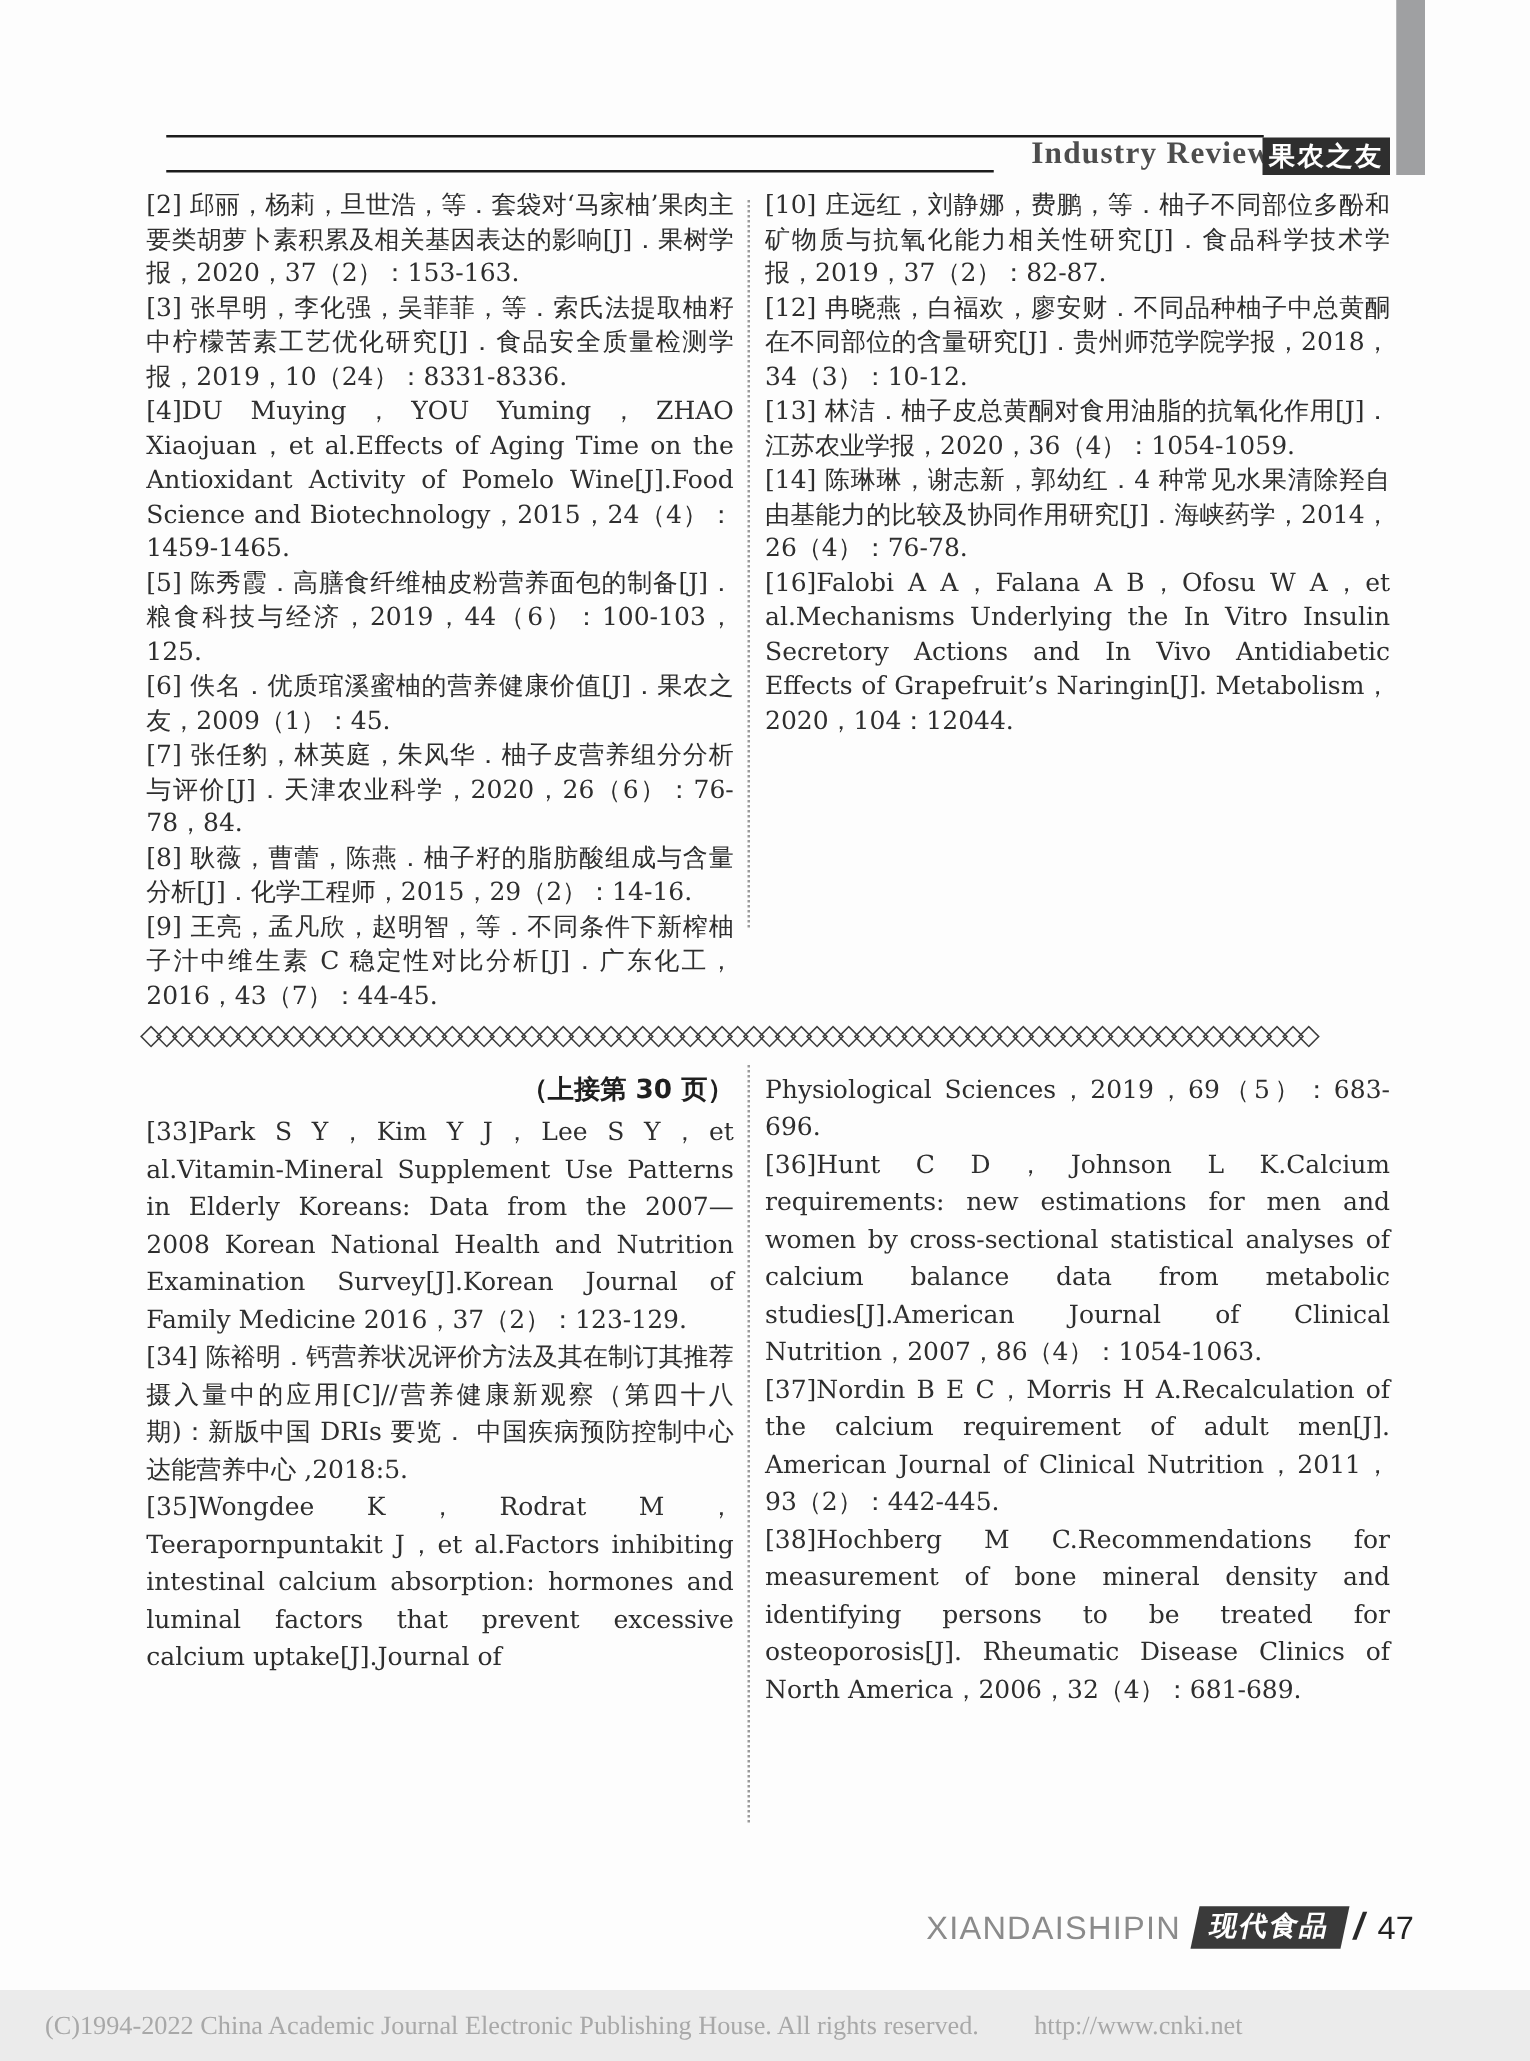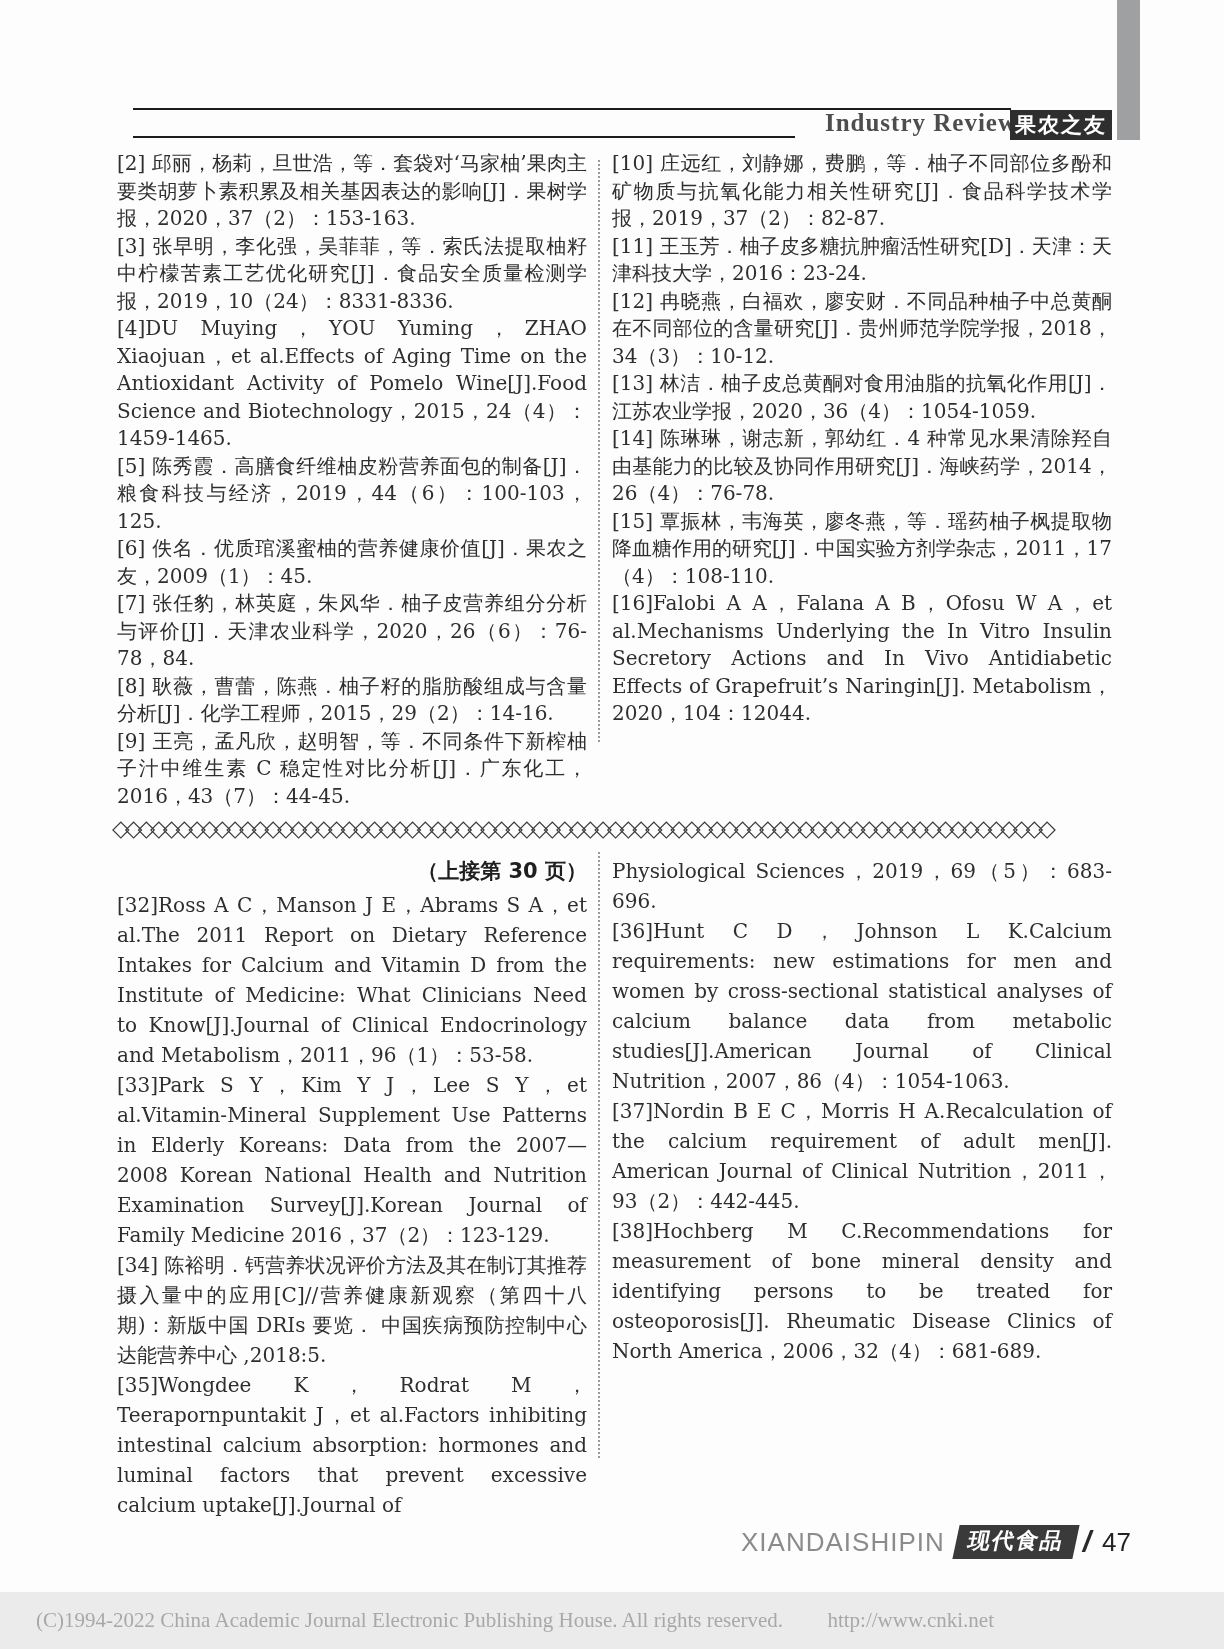--- a/index.html
+++ b/index.html
@@ -123,33 +123,30 @@
       <p class="ref">[6] 佚名．优质琯溪蜜柚的营养健康价值[J]．果农之友，2009（1）：45.</p>
       <p class="ref">[7] 张任豹，林英庭，朱风华．柚子皮营养组分分析与评价[J]．天津农业科学，2020，26（6）：76-78，84.</p>
       <p class="ref">[8] 耿薇，曹蕾，陈燕．柚子籽的脂肪酸组成与含量分析[J]．化学工程师，2015，29（2）：14-16.</p>
       <p class="ref">[9] 王亮，孟凡欣，赵明智，等．不同条件下新榨柚子汁中维生素 C 稳定性对比分析[J]．广东化工，2016，43（7）：44-45.</p>
     </div>
 
   <div class="vdivider" id="vdivider-top"></div>
 
   <div class="col" id="top-right">
       <p class="ref">[10] 庄远红，刘静娜，费鹏，等．柚子不同部位多酚和矿物质与抗氧化能力相关性研究[J]．食品科学技术学报，2019，37（2）：82-87.</p>
-      <p class="ref">[11] 王玉芳．柚子皮多糖抗肿瘤活性研究[D]．天津：天津科技大学，2016：23-24.</p>
       <p class="ref">[12] 冉晓燕，白福欢，廖安财．不同品种柚子中总黄酮在不同部位的含量研究[J]．贵州师范学院学报，2018，34（3）：10-12.</p>
       <p class="ref">[13] 林洁．柚子皮总黄酮对食用油脂的抗氧化作用[J]．江苏农业学报，2020，36（4）：1054-1059.</p>
       <p class="ref">[14] 陈琳琳，谢志新，郭幼红．4 种常见水果清除羟自由基能力的比较及协同作用研究[J]．海峡药学，2014，26（4）：76-78.</p>
-      <p class="ref">[15] 覃振林，韦海英，廖冬燕，等．瑶药柚子枫提取物降血糖作用的研究[J]．中国实验方剂学杂志，2011，17（4）：108-110.</p>
       <p class="ref">[16]Falobi A A，Falana A B，Ofosu W A，et al.Mechanisms Underlying the In Vitro Insulin Secretory Actions and In Vivo Antidiabetic Effects of Grapefruit’s Naringin[J]. Metabolism，2020，104：12044.</p>
     </div>
 
   <div class="diamond-divider">◇◇◇◇◇◇◇◇◇◇◇◇◇◇◇◇◇◇◇◇◇◇◇◇◇◇◇◇◇◇◇◇◇◇◇◇◇◇◇◇◇◇◇◇◇◇◇◇◇◇◇◇◇◇◇◇◇◇◇◇◇◇◇◇◇◇◇◇◇◇◇◇◇◇</div>
 
   <div class="col" id="bottom-left">
     <p class="continuation-note">（上接第 30 页）</p>
-  <p class="ref">[32]Ross A C，Manson J E，Abrams S A，et al.The 2011 Report on Dietary Reference Intakes for Calcium and Vitamin D from the Institute of Medicine: What Clinicians Need to Know[J].Journal of Clinical Endocrinology and Metabolism，2011，96（1）：53-58.</p>
       <p class="ref">[33]Park S Y，Kim Y J，Lee S Y，et al.Vitamin-Mineral Supplement Use Patterns in Elderly Koreans: Data from the 2007—2008 Korean National Health and Nutrition Examination Survey[J].Korean Journal of Family Medicine 2016，37（2）：123-129.</p>
       <p class="ref">[34] 陈裕明．钙营养状况评价方法及其在制订其推荐摄入量中的应用[C]//营养健康新观察（第四十八期)：新版中国 DRIs 要览． 中国疾病预防控制中心达能营养中心 ,2018:5.</p>
       <p class="ref">[35]Wongdee K，Rodrat M，Teerapornpuntakit J，et al.Factors inhibiting intestinal calcium absorption: hormones and luminal factors that prevent excessive calcium uptake[J].Journal of</p>
     </div>
 
   <div class="vdivider" id="vdivider-bottom"></div>
 
   <div class="col" id="bottom-right">
       <p class="ref">Physiological Sciences，2019，69（5）：683-696.</p>
       <p class="ref">[36]Hunt C D，Johnson L K.Calcium requirements: new estimations for men and women by cross-sectional statistical analyses of calcium balance data from metabolic studies[J].American Journal of Clinical Nutrition，2007，86（4）：1054-1063.</p>

